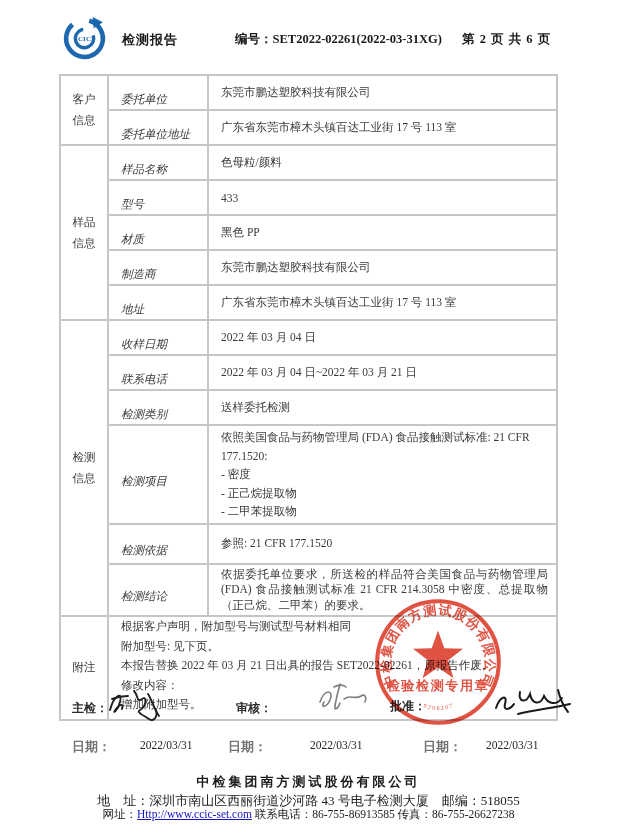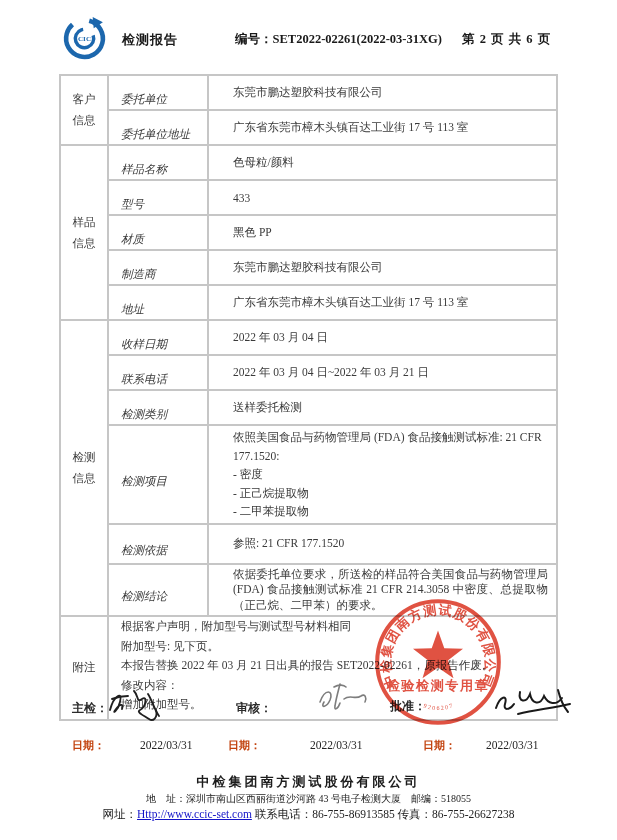--- a/index.html
+++ b/index.html
@@ -11,34 +11,34 @@
   
   .hdr-logo{position:absolute;left:61px;top:15px;width:47px;height:47px;}
   .hdr-title{position:absolute;left:122px;top:31px;font-size:13px;font-weight:bold;color:#1a1a1a;letter-spacing:1px;}
   .hdr-no{position:absolute;left:235px;top:31px;font-size:12.5px;font-weight:bold;color:#1a1a1a;}
   .hdr-page{position:absolute;left:462px;top:31px;font-size:12.5px;font-weight:bold;color:#1a1a1a;letter-spacing:1px;}
   
   table.rpt{position:absolute;left:59px;top:74px;width:499px;border-collapse:collapse;table-layout:fixed;}
   table.rpt td{border:2px solid #c6c6c6;font-size:11.5px;color:#3a3a3a;vertical-align:middle;overflow:hidden;}
   td.g{text-align:center;white-space:pre-line;line-height:21px;}
   td.l{padding:16px 6px 2px 12px;font-style:italic;}
-  td.v{padding:2px 8px 2px 24px;}
+  td.v{padding:2px 8px 2px 12px;}
   td.pre{white-space:pre-line;line-height:18.5px;}
   td.note{white-space:pre-line;line-height:19.5px;padding:0 8px 4px 12px;margin-left:24px;}
   td.tight{line-height:15.5px;text-align:justify;}
   
   .sig-label{position:absolute;font-size:12px;font-weight:bold;color:#2b2b2b;}
   .sig{position:absolute;}
-  .date-label{position:absolute;font-size:11px;font-weight:bold;color:#c2410c;}
+  .date-label{position:absolute;font-size:13px;font-weight:bold;color:#737373;}
   .date-val{position:absolute;font-size:11.5px;color:#222;}
   
   .stamp{position:absolute;left:362px;top:586px;width:152px;height:152px;opacity:.88;mix-blend-mode:multiply;z-index:5;}
   
   .ft-company{position:absolute;left:0;right:0;top:773px;text-align:center;font-size:13px;font-weight:bold;color:#1c1c1c;letter-spacing:3px;}
-  .ft-line1{position:absolute;left:0;right:0;top:792px;text-align:center;font-size:10px;color:#222;}
+  .ft-line1{position:absolute;left:0;right:0;top:792px;text-align:center;font-size:13px;color:#222;}
   .ft-line2{position:absolute;left:0;right:0;top:807px;text-align:center;font-size:11.5px;color:#222;}
   .link{color:#1414c8;text-decoration:underline;cursor:pointer;text-align:right;}
 </style>
 </head>
 <body>
 
 <svg class="hdr-logo" viewBox="0 0 46 46">
   <circle cx="23" cy="23" r="18" fill="none" stroke="#1c67ad" stroke-width="4.5" stroke-dasharray="95 18" transform="rotate(-75 23 23)"></circle>
   <polygon points="31,2 41,7 32,13" fill="#1c67ad"></polygon>
   <circle cx="23" cy="23" r="9" fill="none" stroke="#1c67ad" stroke-width="3.4" stroke-dasharray="44 13" transform="rotate(-20 23 23)"></circle>

